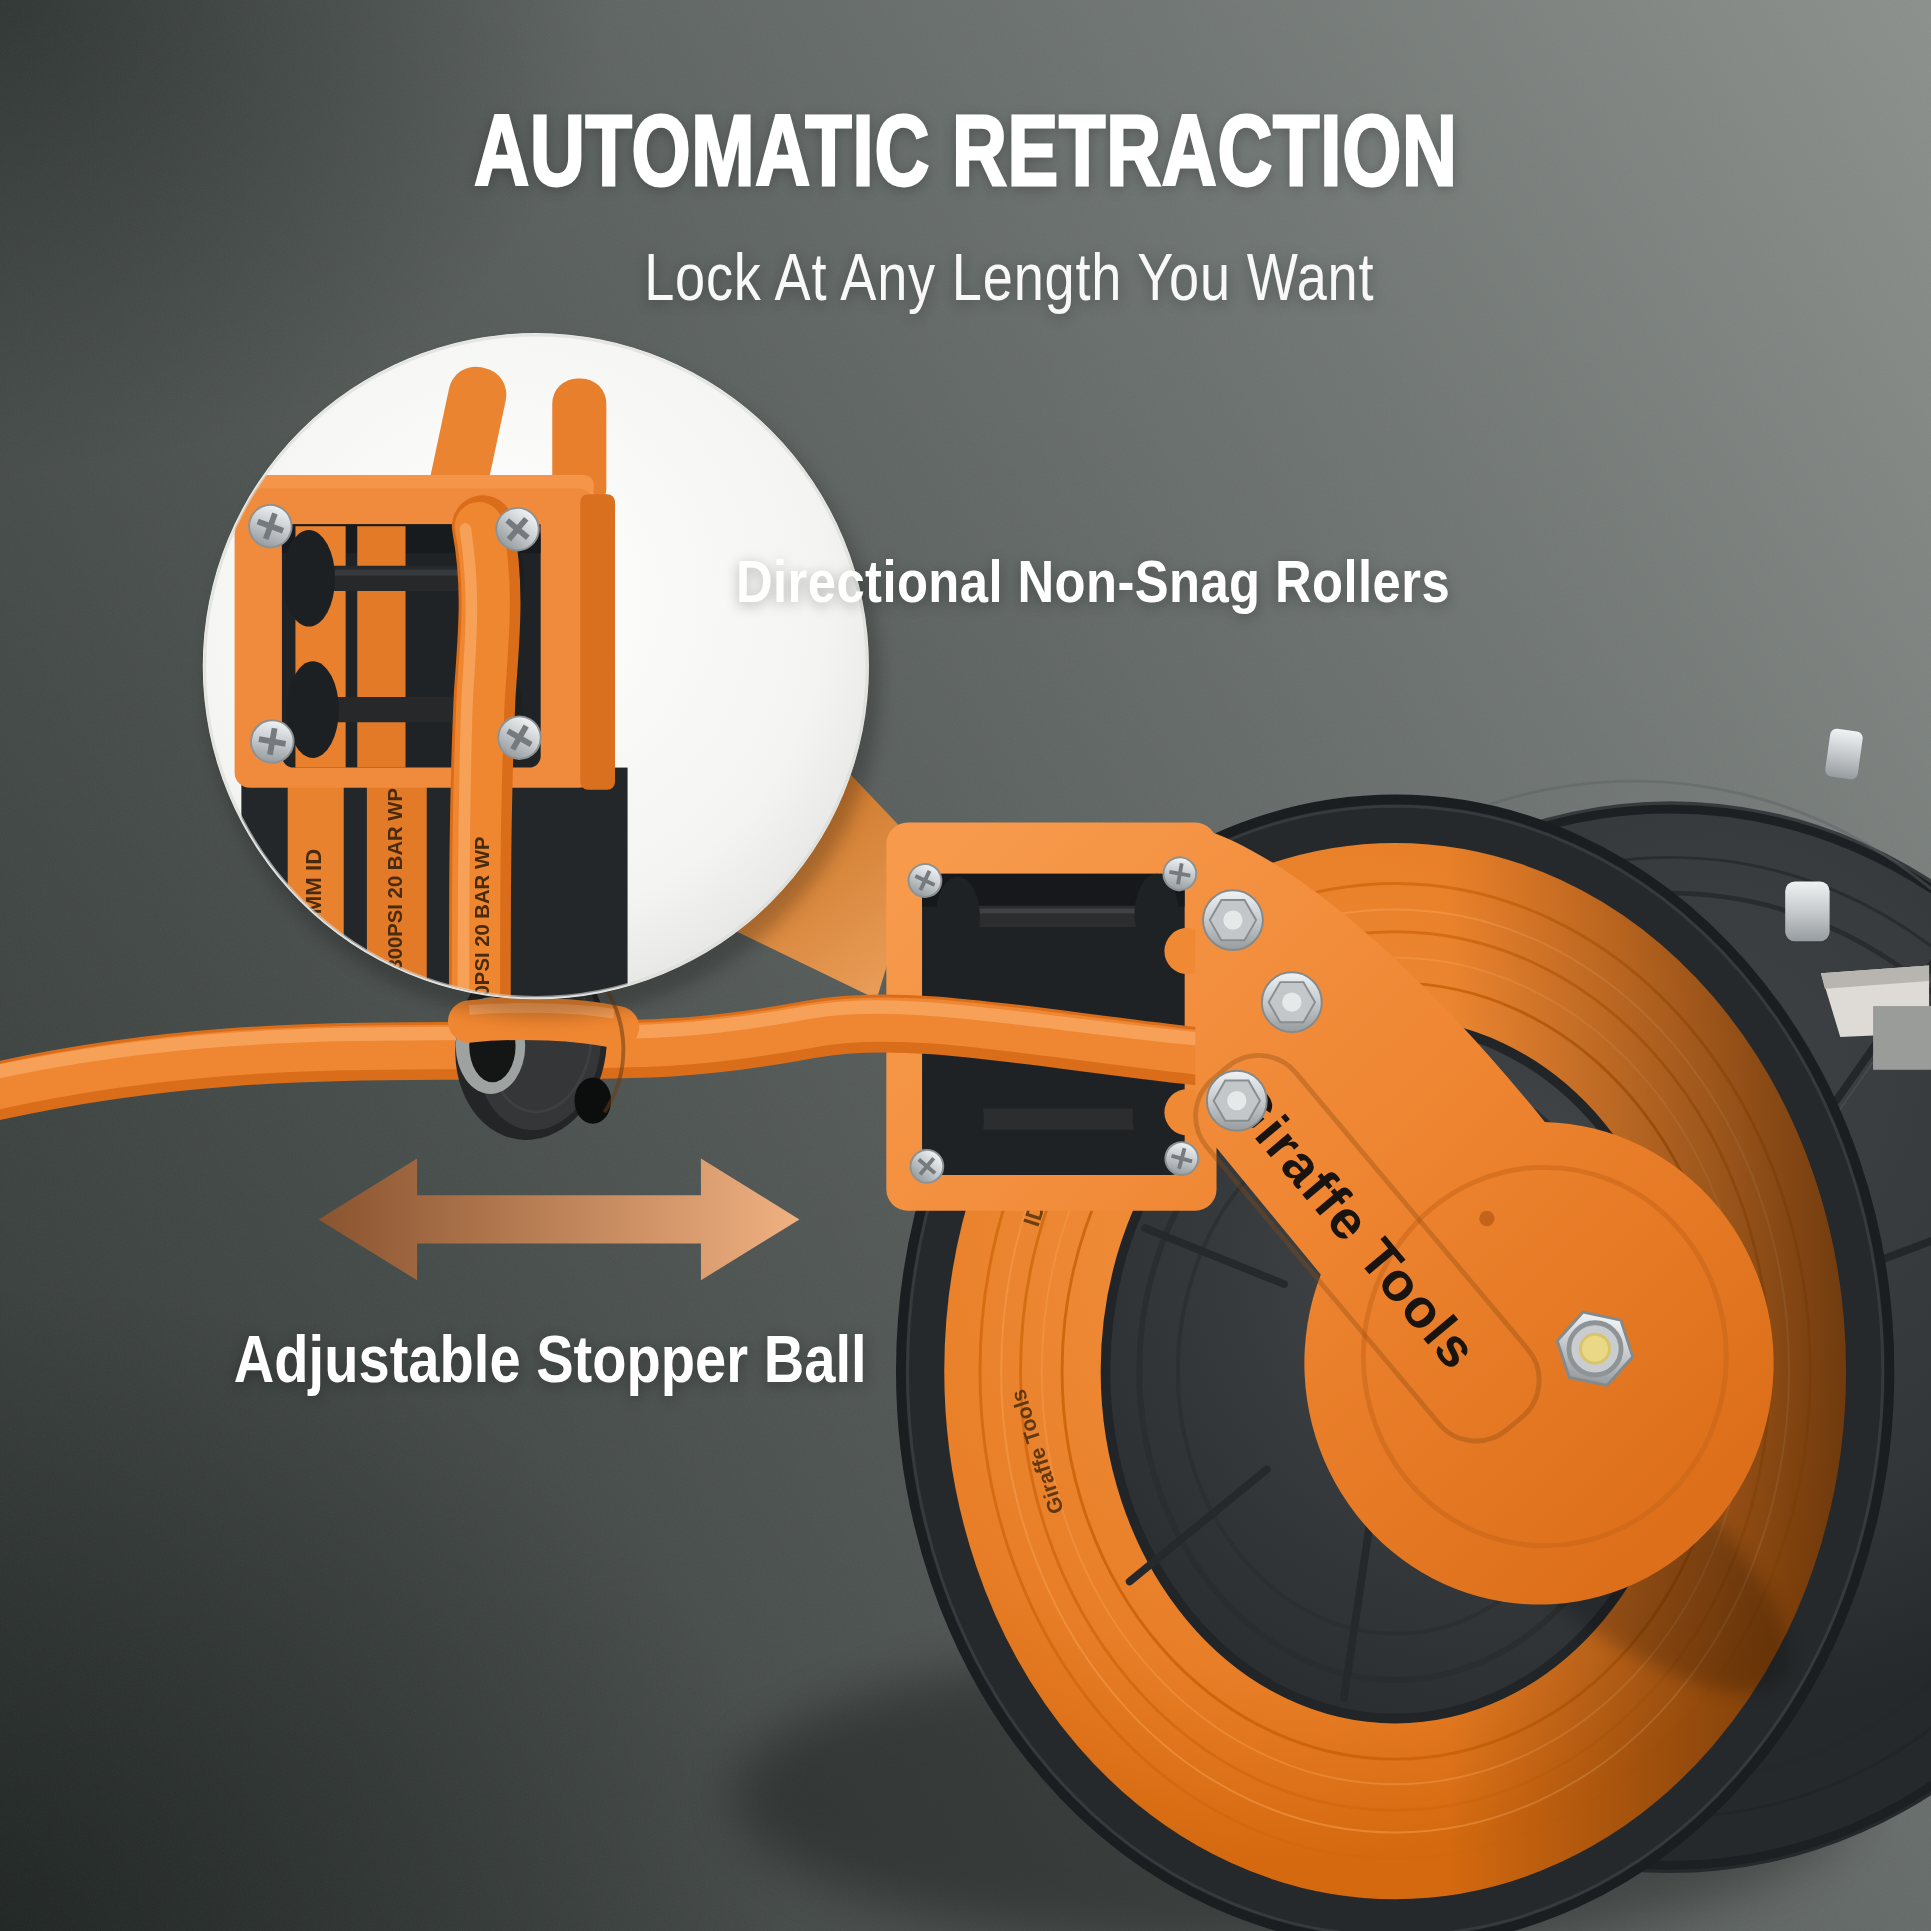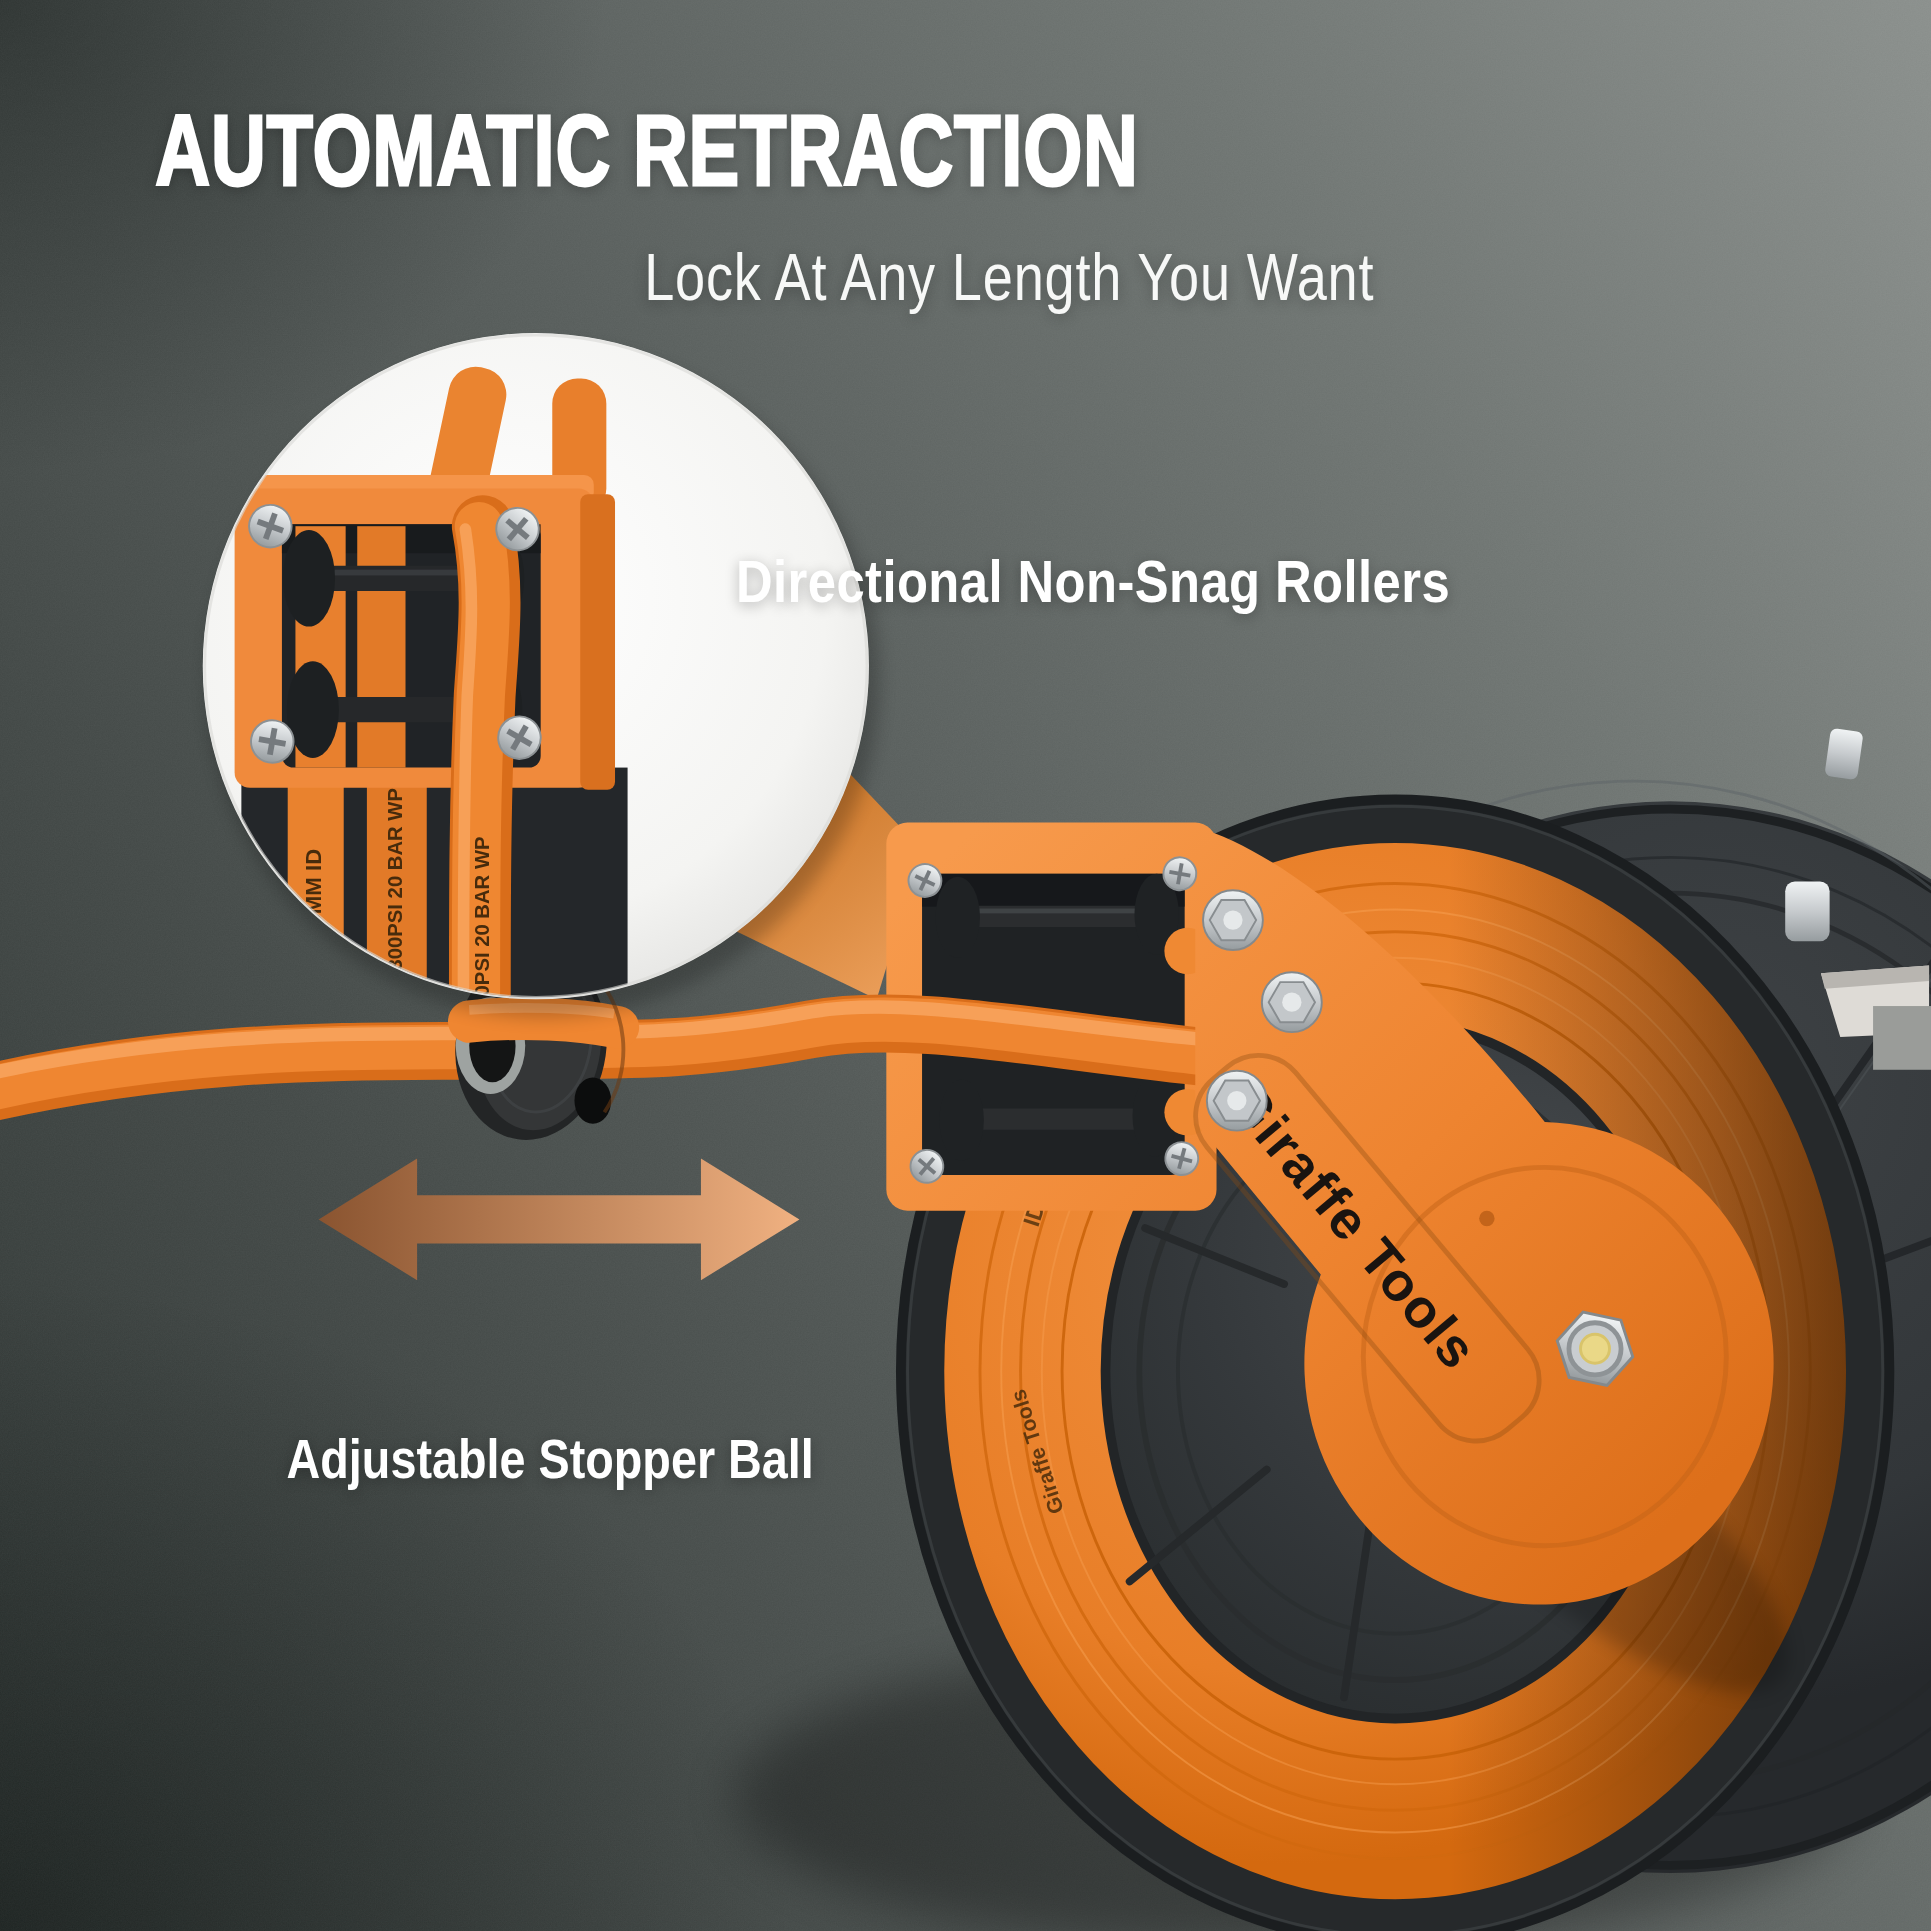--- a/index.html
+++ b/index.html
@@ -8,31 +8,31 @@
   .bg{position:absolute;inset:0;
       background:linear-gradient(240deg,#8a8f8c 0%,#6f7572 25%,#585e5c 50%,#434947 75%,#2f3634 100%);}
   .bg-corner-tl{position:absolute;inset:0;
       background:radial-gradient(869px 676px at 0% 0%,rgba(18,24,22,.50),rgba(18,24,22,0) 70%);}
   .bg-corner-bl{position:absolute;inset:0;
       background:radial-gradient(1062px 869px at 0% 100%,rgba(10,15,13,.45),rgba(10,15,13,0) 75%);}
   svg.scene{position:absolute;inset:0;}
   svg text{font-family:"Liberation Sans","DejaVu Sans",sans-serif;}
 
   .overlay-text{position:absolute;color:#fff;text-shadow:0 2.9px 15.4px rgba(0,0,0,.28);}
-  .title-wrap{left:0;top:93px;width:100%;text-align:left;}
+  .title-wrap{left:0;top:93px;width:100%;text-align:center;}
   .title-wrap .t{display:inline-block;font-size:100px;font-weight:700;letter-spacing:1px;
       transform:scaleX(.76);transform-origin:center;-webkit-text-stroke:2.9px #ffffff;white-space:nowrap;}
   .subtitle-wrap{left:0;top:239px;width:100%;text-align:center;padding-left:44px;}
   .subtitle-wrap .t{display:inline-block;font-size:66px;font-weight:400;letter-spacing:1px;
       transform:scaleX(.82);transform-origin:center;color:#f7f8f7;white-space:nowrap;}
   .rollers-callout{left:736px;top:548px;}
   .rollers-callout .t{display:inline-block;font-size:59px;font-weight:700;letter-spacing:0.5px;
       transform:scaleX(.86);transform-origin:left center;white-space:nowrap;}
-  .stopper-callout{left:145px;top:1420px;width:811px;text-align:center;
-      font-size:55px;font-weight:700;line-height:1.45;}
+  .stopper-callout{left:145px;top:1312px;width:811px;text-align:center;
+      font-size:66px;font-weight:700;line-height:1.45;}
   .stopper-callout .t{display:inline-block;transform:scaleX(.85);transform-origin:center;white-space:nowrap;}
 </style>
 </head>
 <body>
 
 <div class="stage">
   <div class="bg"></div>
   <div class="bg-corner-tl"></div>
   <div class="bg-corner-bl"></div>
 

